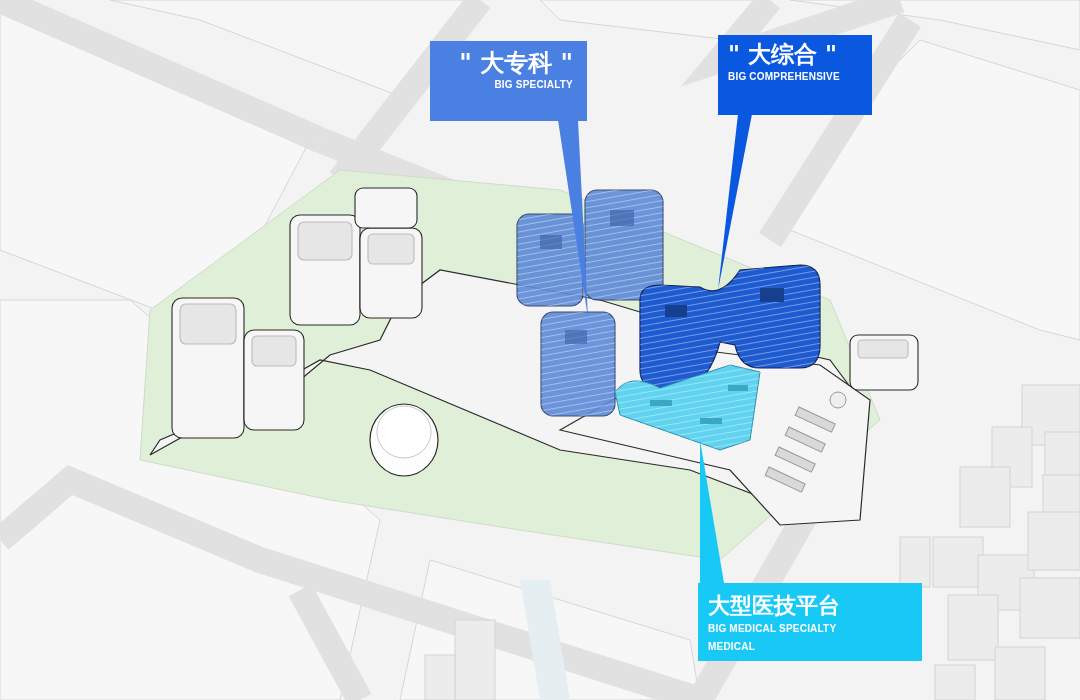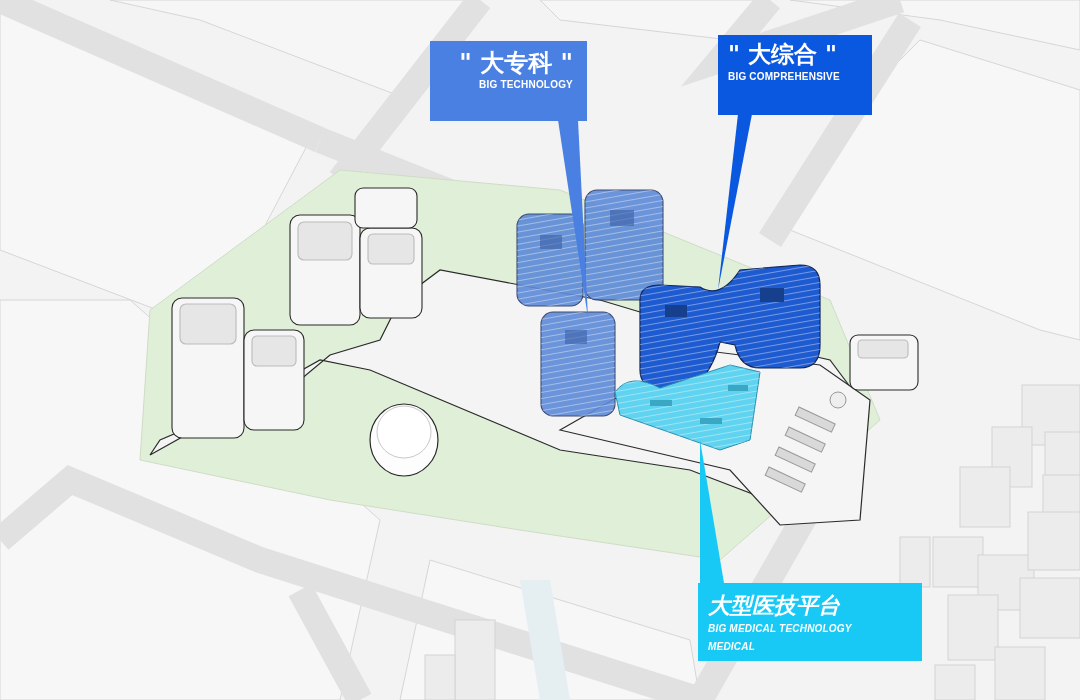--- a/index.html
+++ b/index.html
@@ -8,21 +8,21 @@
   svg.map { position:absolute; left:0; top:0; }
   .callout { position:absolute; color:#fff; box-sizing:border-box; }
   .callout .zh { font-weight:bold; line-height:1; white-space:nowrap; }
   .callout .en { font-family:"Liberation Sans", sans-serif; font-weight:bold; letter-spacing:0.2px; line-height:1.15; white-space:nowrap; }
   #c-spec { left:430px; top:41px; width:157px; height:80px; padding:10px 14px 0 0; text-align:right; }
   #c-spec .zh { font-size:24px; }
   #c-spec .en { font-size:10px; margin-top:4px; }
   #c-comp { left:718px; top:35px; width:154px; height:80px; padding:8px 0 0 10px; }
   #c-comp .zh { font-size:23px; }
   #c-comp .en { font-size:10px; margin-top:5px; }
-  #c-plat { left:698px; top:583px; width:224px; height:68px; padding:12px 0 0 10px;font-style:italic; }
+  #c-plat { left:698px; top:583px; width:224px; height:68px; padding:12px 0 0 10px; }
   #c-plat .zh { font-size:22px; }
   #c-plat .en { font-size:10px; margin-top:6px; }
 </style>
 </head>
 <body>
 
 <div class="stage">
   <svg class="map" width="1080" height="700" viewBox="0 0 1080 700">
     <defs>
       <pattern id="stripe" width="6" height="6" patternUnits="userSpaceOnUse" patternTransform="rotate(80)">
@@ -142,26 +142,26 @@
       <polygon points="700,440 724,583 700,583" fill="#19c9f5"></polygon>
     </g>
 
     <rect x="430" y="41" width="157" height="80" fill="#4a80e2"></rect>
     <rect x="718" y="35" width="154" height="80" fill="#0a58e0"></rect>
     <rect x="698" y="583" width="224" height="78" fill="#19c9f5"></rect>
   </svg>
 
   <div class="callout" id="c-spec">
     <div class="zh">" 大专科 "</div>
-    <div class="en">BIG TECHNOLOGY</div>
+    <div class="en">BIG SPECIALTY</div>
   </div>
 
   <div class="callout" id="c-comp">
     <div class="zh">" 大综合 "</div>
     <div class="en">BIG COMPREHENSIVE</div>
   </div>
 
   <div class="callout" id="c-plat">
     <div class="zh">大型医技平台</div>
-    <div class="en">BIG MEDICAL TECHNOLOGY</div>
+    <div class="en">BIG MEDICAL SPECIALTY</div>
     <div class="en">MEDICAL</div>
   </div>
 </div>
 
 </body></html>

